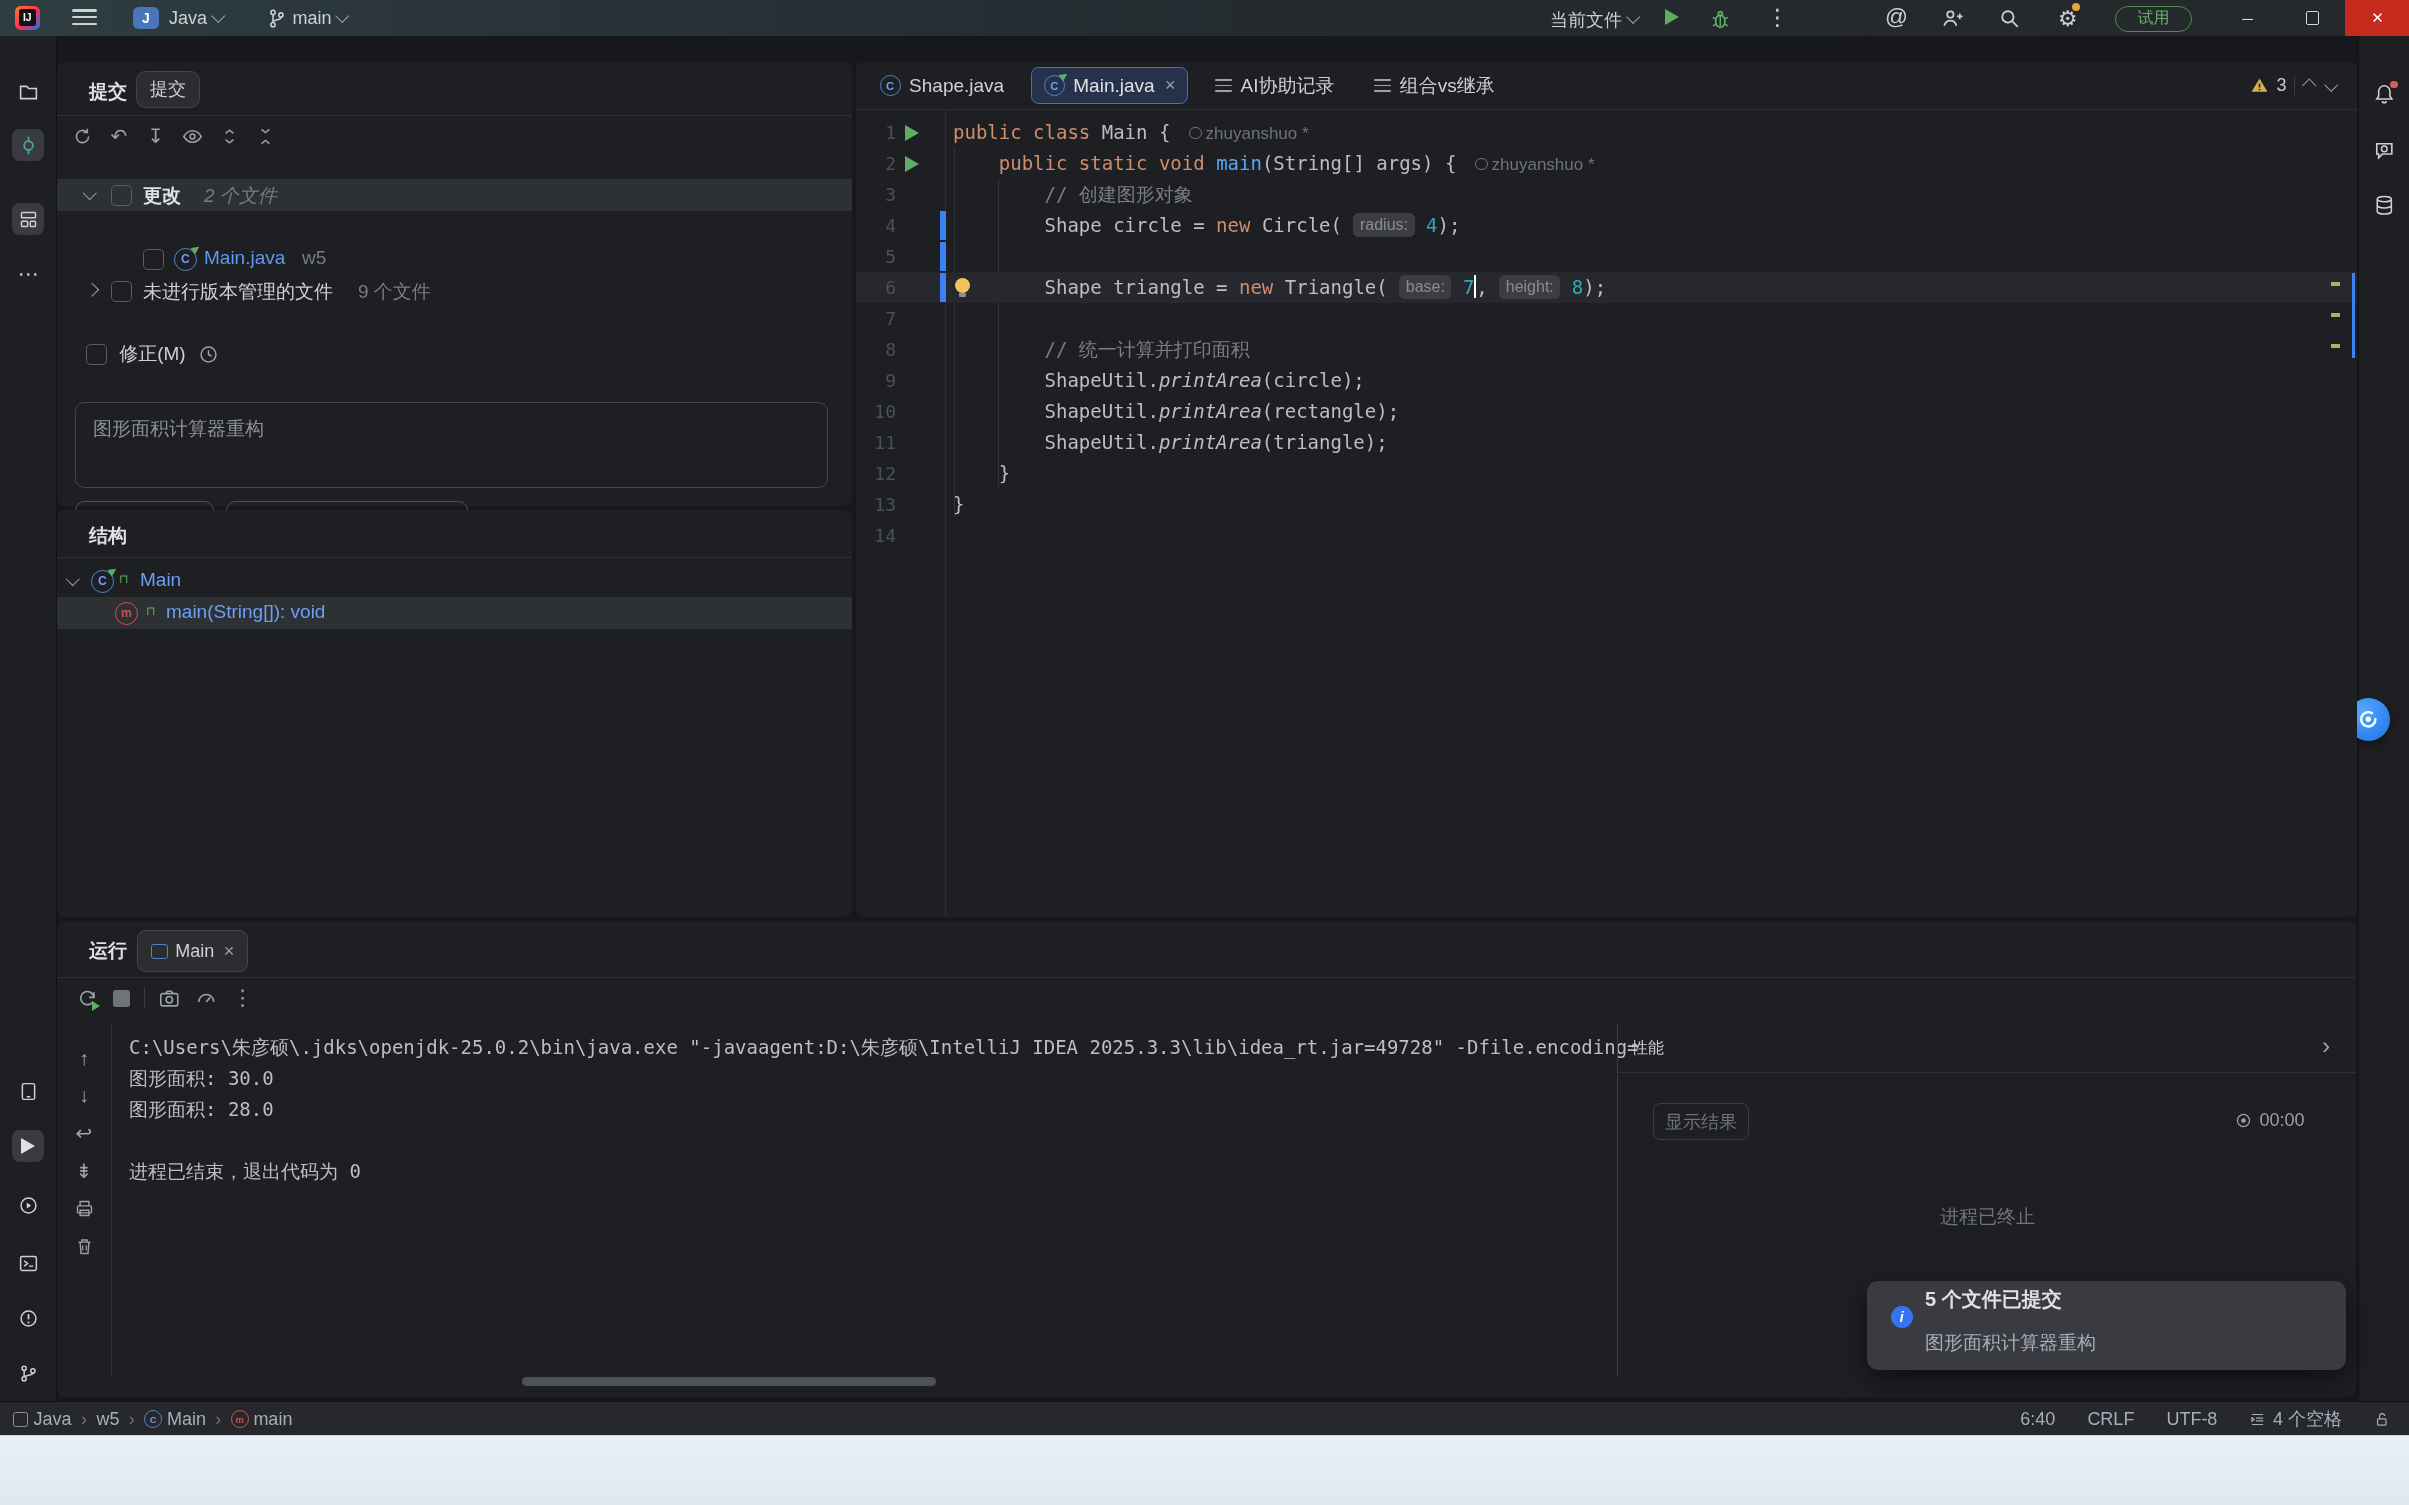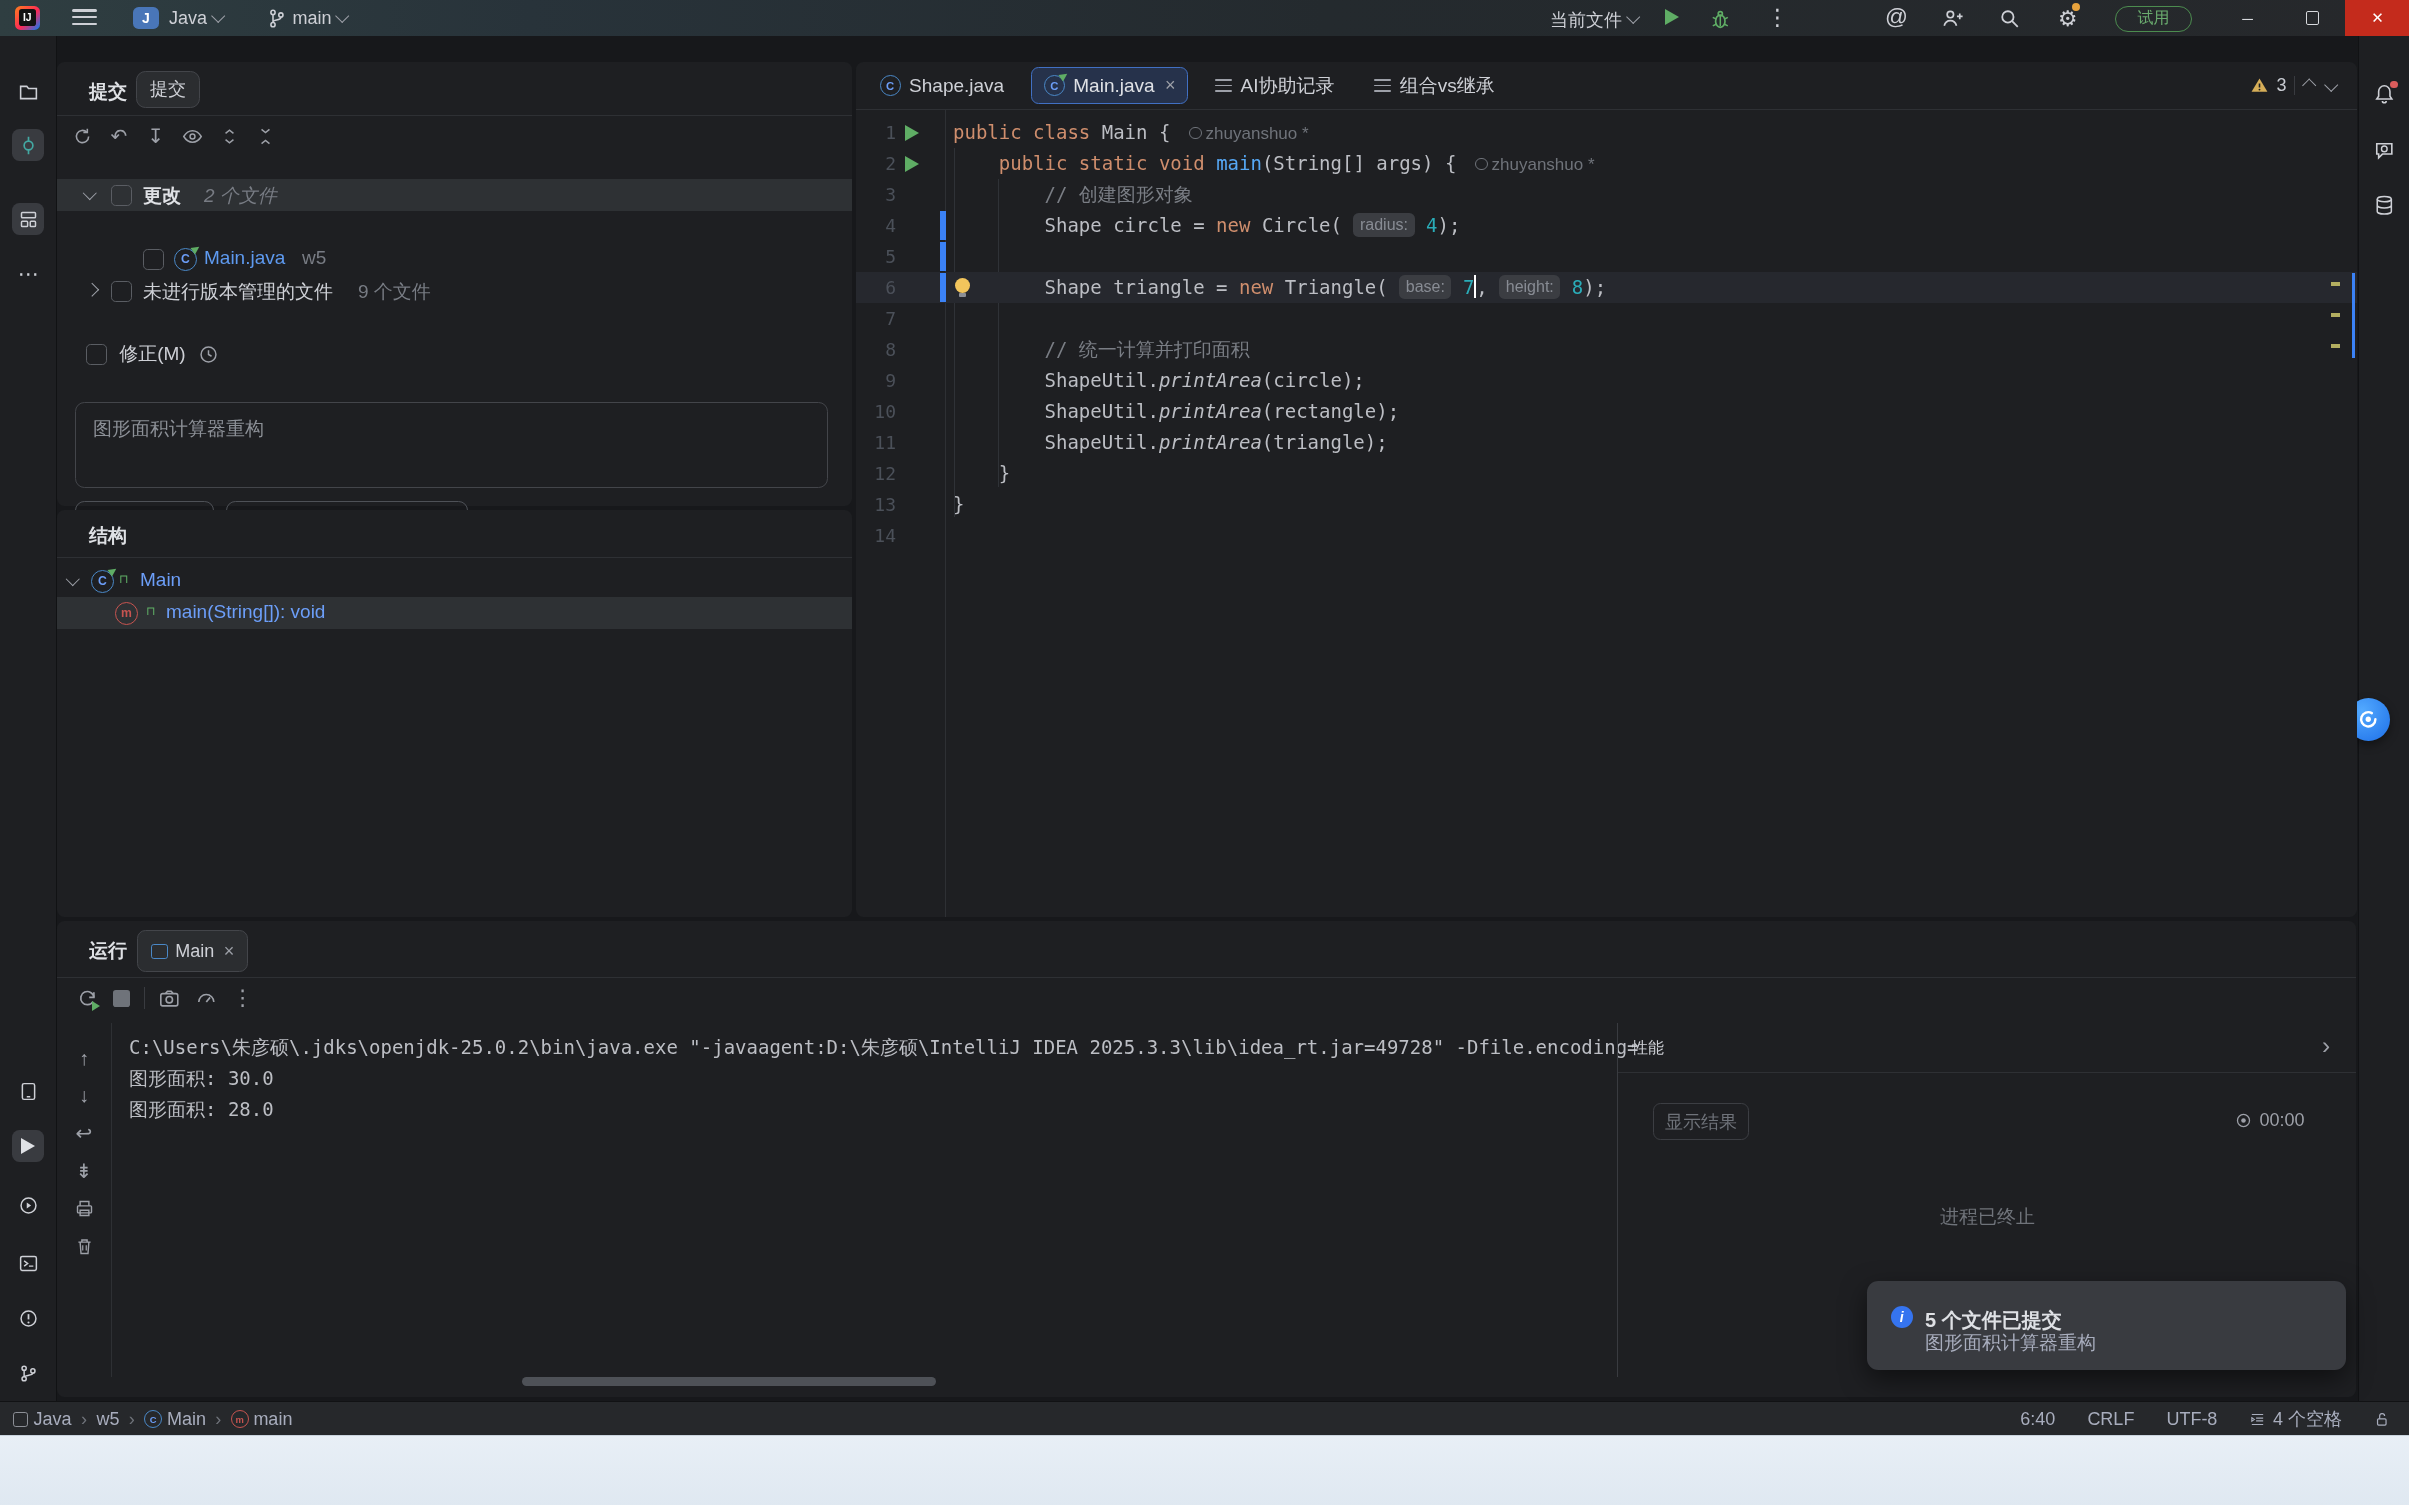--- a/index.html
+++ b/index.html
@@ -96,21 +96,21 @@
   .console-line{font-family:"DejaVu Sans Mono",monospace;font-size:19px;line-height:31px;white-space:pre;color:#bcbec4;}
   .vbar-ic{position:absolute;left:13px;width:28px;height:28px;color:#9da0a8;font-size:20px;display:flex;align-items:center;justify-content:center;}
   .perf-btn{border:0.9px solid #3c3e43;border-radius:7.5px;color:#6f737a;font-size:18px;display:flex;align-items:center;justify-content:center;}
   .scroll-thumb{position:absolute;height:8.5px;border-radius:4.7px;background:#4e5157;}
 
   
   .notif{position:absolute;left:1867px;top:1281px;width:479px;height:89px;background:#393b40;border-radius:11.3px;
     box-shadow:0 9.4px 26px rgba(0,0,0,.5);}
   .notif-i{position:absolute;left:23.5px;top:24.5px;width:22.6px;height:22.6px;border-radius:50%;background:#3574f0;
     color:#fff;font-size:14px;font-weight:bold;font-style:italic;display:flex;align-items:center;justify-content:center;}
-  .notif-t{position:absolute;left:58px;top:26px;font-size:20px;font-weight:bold;color:#dfe1e5;}
+  .notif-t{position:absolute;left:58px;top:5px;font-size:20px;font-weight:bold;color:#dfe1e5;}
   .notif-s{position:absolute;left:58px;top:49px;font-size:19px;color:#a8adbd;}
 
   
   .statusbar{position:absolute;left:0;top:1401px;width:2410px;height:34px;background:#26282b;border-top:0.9px solid #111214;
     display:flex;align-items:center;font-size:18px;color:#a8adbd;}
   .sb-sep{color:#6f737a;margin:0 9.4px;}
   .mini-class{position:relative;width:16px;height:16px;border:1.4px solid #4a88c7;border-radius:50%;color:#6c9ef8;
     font-size:9.4px;font-weight:bold;display:flex;align-items:center;justify-content:center;margin-right:4.7px;}
   .mini-method{width:16px;height:16px;border:1.4px solid #c75450;border-radius:50%;color:#c75450;
     font-size:9.4px;font-weight:bold;display:flex;align-items:center;justify-content:center;margin-right:4.7px;}
@@ -523,20 +523,21 @@
           </svg>
       </div>
       <div class="abs" style="left:54px;top:0;width:0.9px;height:354px;background:#2e3034;"></div>
     </div>
 
     <div class="abs" style="left:72px;top:111px;width:1484px;">
         <div class="console-line">C:\Users\朱彦硕\.jdks\openjdk-25.0.2\bin\java.exe "-javaagent:D:\朱彦硕\IntelliJ IDEA 2025.3.3\lib\idea_rt.jar=49728" -Dfile.encoding=</div>
         <div class="console-line">图形面积: 30.0</div>
         <div class="console-line">图形面积: 28.0</div>
         <div class="console-line"> </div>
+        <div class="console-line">进程已结束，退出代码为 0</div>
       </div>
     <div class="scroll-thumb" style="left:465px;top:456px;width:414px;"></div>
 
     <div class="abs" style="left:1560px;top:102px;width:739px;height:354px;border-left:0.9px solid #393b40;">
       <div class="abs" style="left:14px;top:15px;font-size:16px;color:#ced0d6;">性能</div>
       <div class="abs" style="left:704px;top:9.4px;font-size:24.5px;color:#9da0a8;">›</div>
       <div class="abs" style="left:0;top:49px;width:739px;height:0.9px;background:#2e3034;"></div>
       <div class="perf-btn abs" style="left:35px;top:80px;width:94px;height:35px;">显示结果</div>
       <div class="abs" style="left:617px;top:87px;display:flex;align-items:center;gap:7.5px;color:#9da0a8;font-size:18px;">
         <svg width="17" height="17" viewBox="0 0 24 24">

